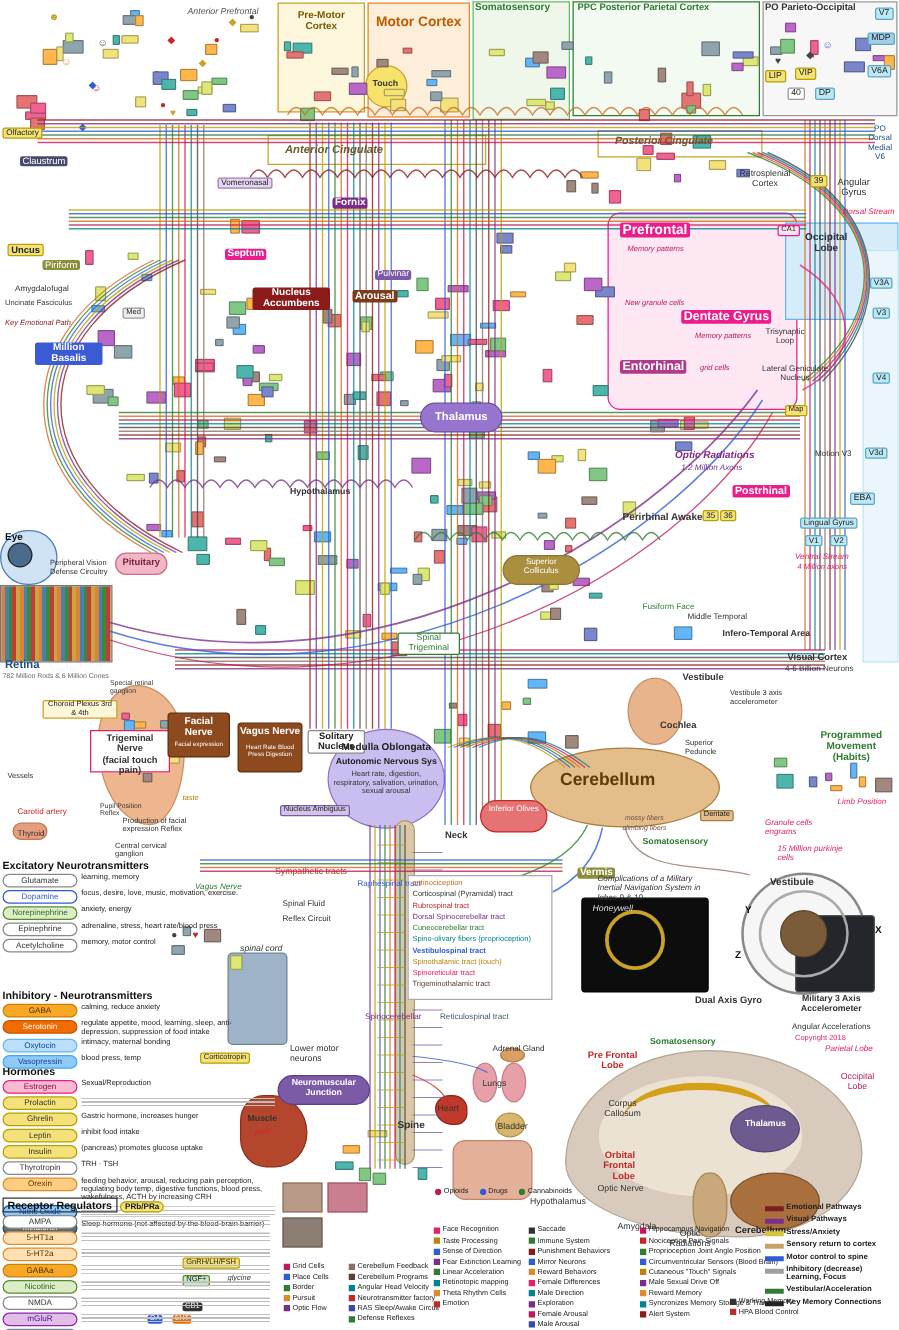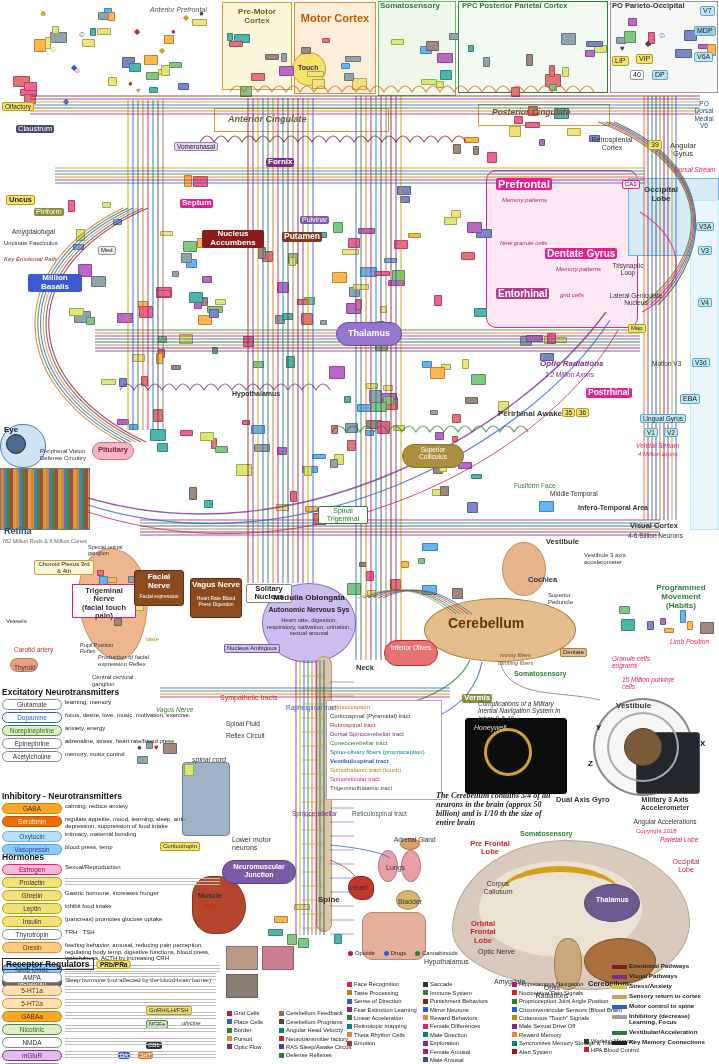--- a/index.html
+++ b/index.html
@@ -617,21 +617,21 @@
     <div class="node" style="left: 606px; top: 262px; font-size: 6.5px; color: rgb(51, 51, 51); width: 44px; text-align: center;">Trisynaptic Loop</div>
     <div class="node" style="left: 608px; top: 292px; font-size: 6.5px; color: rgb(51, 51, 51); width: 56px; text-align: center;">Lateral Geniculate Nucleus</div>
     <div class="node" style="left: 6px; top: 195px; font-size: 7.5px; color: rgb(34, 34, 34); font-weight: 700; background: rgb(243, 226, 122); padding: 0px 2px; border-radius: 2px; border: 1px solid rgb(184, 160, 0);">Uncus</div>
     <div class="node" style="left: 34px; top: 208px; font-size: 7.5px; color: rgb(255, 255, 255); background: rgb(138, 143, 60); padding: 0px 2px; border-radius: 2px;">Piriform</div>
     <div class="node" style="left: 12px; top: 228px; font-size: 6.5px; color: rgb(51, 51, 51);">Amygdalofugal</div>
     <div class="node" style="left: 4px; top: 240px; font-size: 6px; color: rgb(51, 51, 51); width: 60px;">Uncinate Fasciculus</div>
     <div class="node" style="left: 4px; top: 256px; font-size: 6px; color: rgb(139, 26, 26); width: 60px; font-style: italic;">Key Emotional Path</div>
     <div class="node" style="left: 28px; top: 274px; font-size: 8px; color: rgb(255, 255, 255); width: 50px; text-align: center; font-weight: 700; background: rgb(59, 91, 214); padding: 0px 2px; border-radius: 2px;">Million Basalis</div>
     <div class="node" style="left: 180px; top: 199px; font-size: 8px; color: rgb(255, 255, 255); font-weight: 700; background: rgb(233, 30, 140); padding: 0px 2px; border-radius: 2px;">Septum</div>
     <div class="node" style="left: 202px; top: 230px; font-size: 8px; color: rgb(255, 255, 255); width: 58px; text-align: center; font-weight: 700; background: rgb(139, 26, 26); padding: 0px 2px; border-radius: 2px;">Nucleus Accumbens</div>
-    <div class="node" style="left: 282px; top: 232px; font-size: 8.5px; color: rgb(255, 255, 255); font-weight: 700; background: rgb(122, 59, 31); padding: 0px 2px; border-radius: 2px;">Putamen</div>
+    <div class="node" style="left: 282px; top: 232px; font-size: 8.5px; color: rgb(255, 255, 255); font-weight: 700; background: rgb(122, 59, 31); padding: 0px 2px; border-radius: 2px;">Arousal</div>
     <div class="node" style="left: 300px; top: 216px; font-size: 7px; color: rgb(255, 255, 255); background: rgb(123, 90, 166); padding: 0px 2px; border-radius: 2px;">Pulvinar</div>
     <div class="node" style="left: 98px; top: 246px; font-size: 6px; color: rgb(34, 34, 34); background: rgb(238, 238, 238); padding: 0px 2px; border-radius: 2px; border: 1px solid rgb(153, 153, 153);">Med</div>
     <div class="node" style="left: 348px; top: 328px; font-size: 9px; color: rgb(255, 255, 255); font-weight: 700;">Thalamus</div>
     <div class="node" style="left: 232px; top: 390px; font-size: 7px; color: rgb(51, 51, 51); font-weight: 700;">Hypothalamus</div>
     <div class="node" style="left: 540px; top: 360px; font-size: 8px; color: rgb(123, 45, 139); font-weight: 700; font-style: italic;">Optic Radiations</div>
     <div class="node" style="left: 545px; top: 371px; font-size: 6.5px; color: rgb(123, 45, 139); font-style: italic;">1.2 Million Axons</div>
     <div class="node" style="left: 628px; top: 324px; font-size: 6px; color: rgb(34, 34, 34); background: rgb(243, 226, 122); padding: 0px 2px; border-radius: 2px; border: 1px solid rgb(184, 160, 0);">Map</div>
     <div class="node" style="left: 652px; top: 360px; font-size: 6.5px; color: rgb(51, 51, 51);">Motion V3</div>
     <div class="node" style="left: 692px; top: 358px; font-size: 6.5px; color: rgb(34, 34, 34); background: rgb(189, 231, 242); padding: 0px 2px; border-radius: 2px; border: 1px solid rgb(91, 167, 199);">V3d</div>
     <div class="node" style="left: 696px; top: 222px; font-size: 6.5px; color: rgb(34, 34, 34); background: rgb(189, 231, 242); padding: 0px 2px; border-radius: 2px; border: 1px solid rgb(91, 167, 199);">V3A</div>
@@ -725,31 +725,30 @@
     <div class="node" style="left: 398px; top: 898px; font-size: 7px; color: rgb(51, 51, 51);">Bladder</div>
     <div class="node" style="left: 478px; top: 700px; font-size: 6.5px; color: rgb(51, 51, 51); width: 96px; font-style: italic;">Complications of a Military Inertial Navigation System in lobes 9 &amp; 10</div>
     <div class="node" style="left: 616px; top: 702px; font-size: 8px; color: rgb(51, 51, 51); font-weight: 700;">Vestibule</div>
     <div class="node" style="left: 596px; top: 724px; font-size: 8px; color: rgb(17, 17, 17); font-weight: 700;">Y</div>
     <div class="node" style="left: 700px; top: 740px; font-size: 8px; color: rgb(17, 17, 17); font-weight: 700;">X</div>
     <div class="node" style="left: 588px; top: 760px; font-size: 8px; color: rgb(17, 17, 17); font-weight: 700;">Z</div>
     <div class="node" style="left: 474px; top: 724px; font-size: 7px; color: rgb(221, 221, 221); font-style: italic;">Honeywell</div>
     <div class="node" style="left: 556px; top: 796px; font-size: 7.5px; color: rgb(51, 51, 51); font-weight: 700;">Dual Axis Gyro</div>
     <div class="node" style="left: 628px; top: 796px; font-size: 7px; color: rgb(51, 51, 51); width: 74px; text-align: center; font-weight: 700;">Military 3 Axis Accelerometer</div>
     <div class="node" style="left: 630px; top: 818px; font-size: 6.5px; color: rgb(51, 51, 51); width: 70px; text-align: center;">Angular Accelerations</div>
-    <div class="node" style="left: 436px; top: 792px; font-size: 8px; color: rgb(34, 34, 34); width: 120px; font-weight: 700; font-style: italic; font-family: &quot;Liberation Serif&quot;, serif;">The Cerebellum contains 3/4 of all neurons in the brain (approx 50 billion) and is 1/10 th the size of entire brain</div>
     <div class="node" style="left: 636px; top: 828px; font-size: 6px; color: rgb(233, 30, 99);">Copyright 2018</div>
     <div class="node" style="left: 520px; top: 830px; font-size: 7px; color: rgb(46, 125, 50); font-weight: 700;">Somatosensory</div>
     <div class="node" style="left: 468px; top: 840px; font-size: 7.5px; color: rgb(198, 40, 40); width: 44px; text-align: center; font-weight: 700;">Pre Frontal
 Lobe</div>
     <div class="node" style="left: 660px; top: 836px; font-size: 6.5px; color: rgb(233, 30, 99); font-style: italic;">Parietal Lobe</div>
     <div class="node" style="left: 666px; top: 858px; font-size: 7px; color: rgb(194, 24, 91); width: 40px; text-align: center;">Occipital
 Lobe</div>
     <div class="node" style="left: 474px; top: 880px; font-size: 7px; color: rgb(51, 51, 51); width: 48px; text-align: center;">Corpus Callosum</div>
     <div class="node" style="left: 596px; top: 896px; font-size: 7px; color: rgb(255, 255, 255); font-weight: 700;">Thalamus</div>
-    <div class="node" style="left: 458px; top: 920px; font-size: 7.5px; color: rgb(198, 40, 40); width: 50px; text-align: center; font-weight: 700;">Orbital Frontal
+    <div class="node" style="left: 458px; top: 920px; font-size: 7.5px; color: rgb(198, 40, 40); width: 50px; text-align: right; font-weight: 700;">Orbital Frontal
 Lobe</div>
     <div class="node" style="left: 478px; top: 948px; font-size: 7px; color: rgb(51, 51, 51);">Optic Nerve</div>
     <div class="node" style="left: 424px; top: 958px; font-size: 7px; color: rgb(51, 51, 51);">Hypothalamus</div>
     <div class="node" style="left: 494px; top: 978px; font-size: 7px; color: rgb(51, 51, 51);">Amygdala</div>
     <div class="node" style="left: 532px; top: 984px; font-size: 7px; color: rgb(51, 51, 51); width: 40px; text-align: center;">Optic
 Radiations</div>
     <div class="node" style="left: 588px; top: 980px; font-size: 7.5px; color: rgb(34, 34, 34); font-weight: 700;">Cerebellum</div>
     <div class="node" style="left: 160px; top: 842px; font-size: 6px; color: rgb(34, 34, 34); background: rgb(243, 226, 122); padding: 0px 2px; border-radius: 2px; border: 1px solid rgb(184, 160, 0);">Corticotropin</div>
     <div class="node" style="left: 146px; top: 1006px; font-size: 6px; color: rgb(34, 34, 34); background: rgb(243, 226, 122); padding: 0px 2px; border-radius: 2px; border: 1px solid rgb(184, 160, 0);">GnRH/LH/FSH</div>
     <div class="node" style="left: 146px; top: 1020px; font-size: 6px; color: rgb(34, 34, 34); background: rgb(200, 230, 201); padding: 0px 2px; border-radius: 2px; border: 1px solid rgb(85, 139, 47);">NGF+</div>

